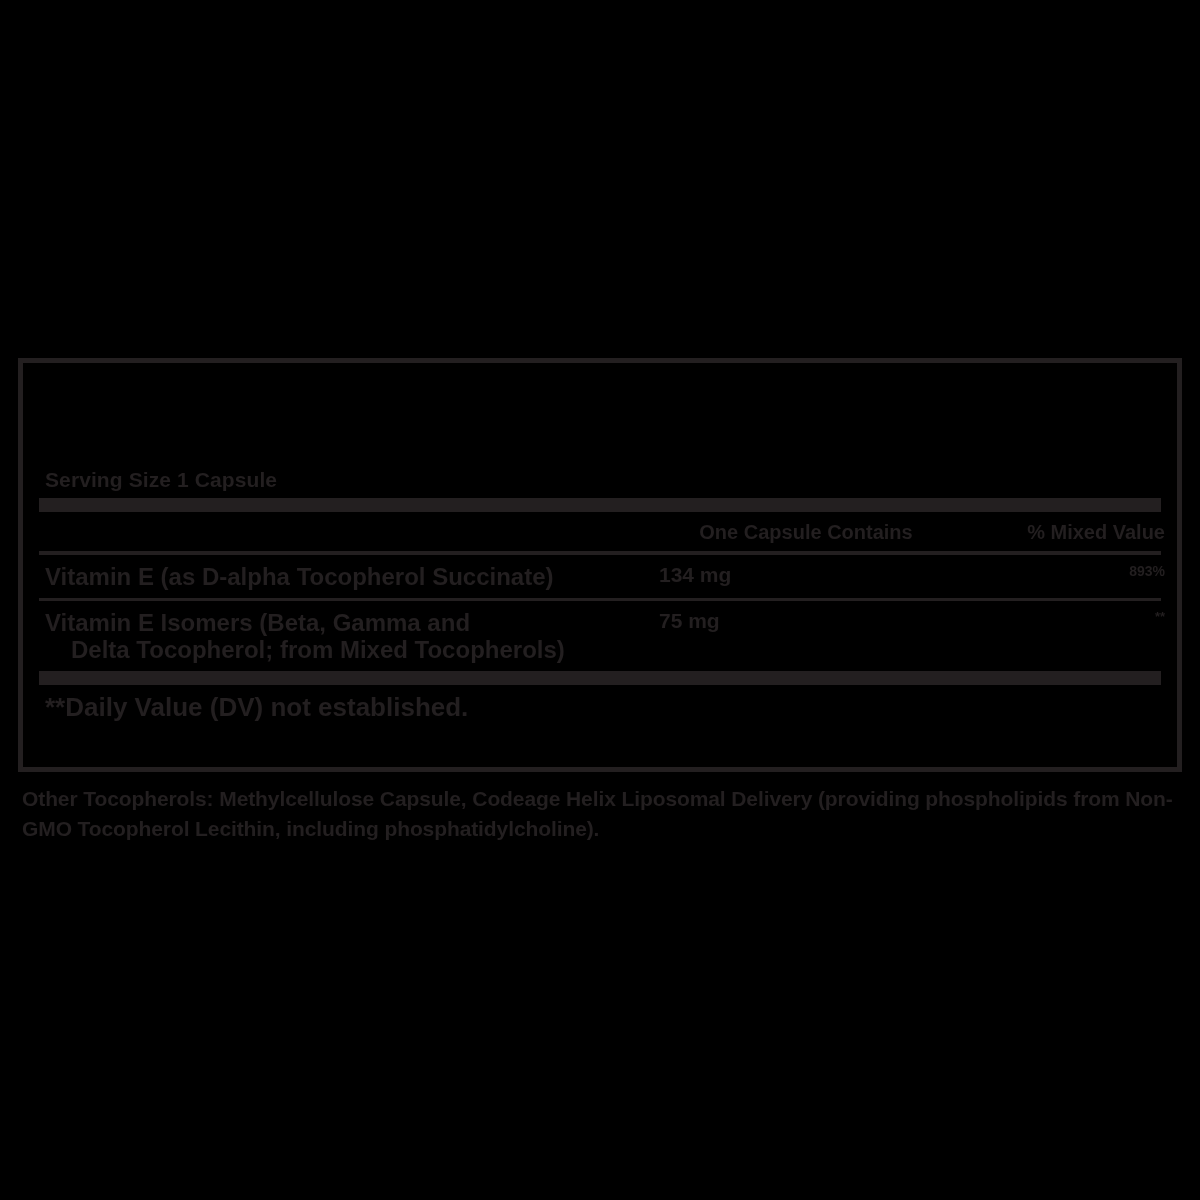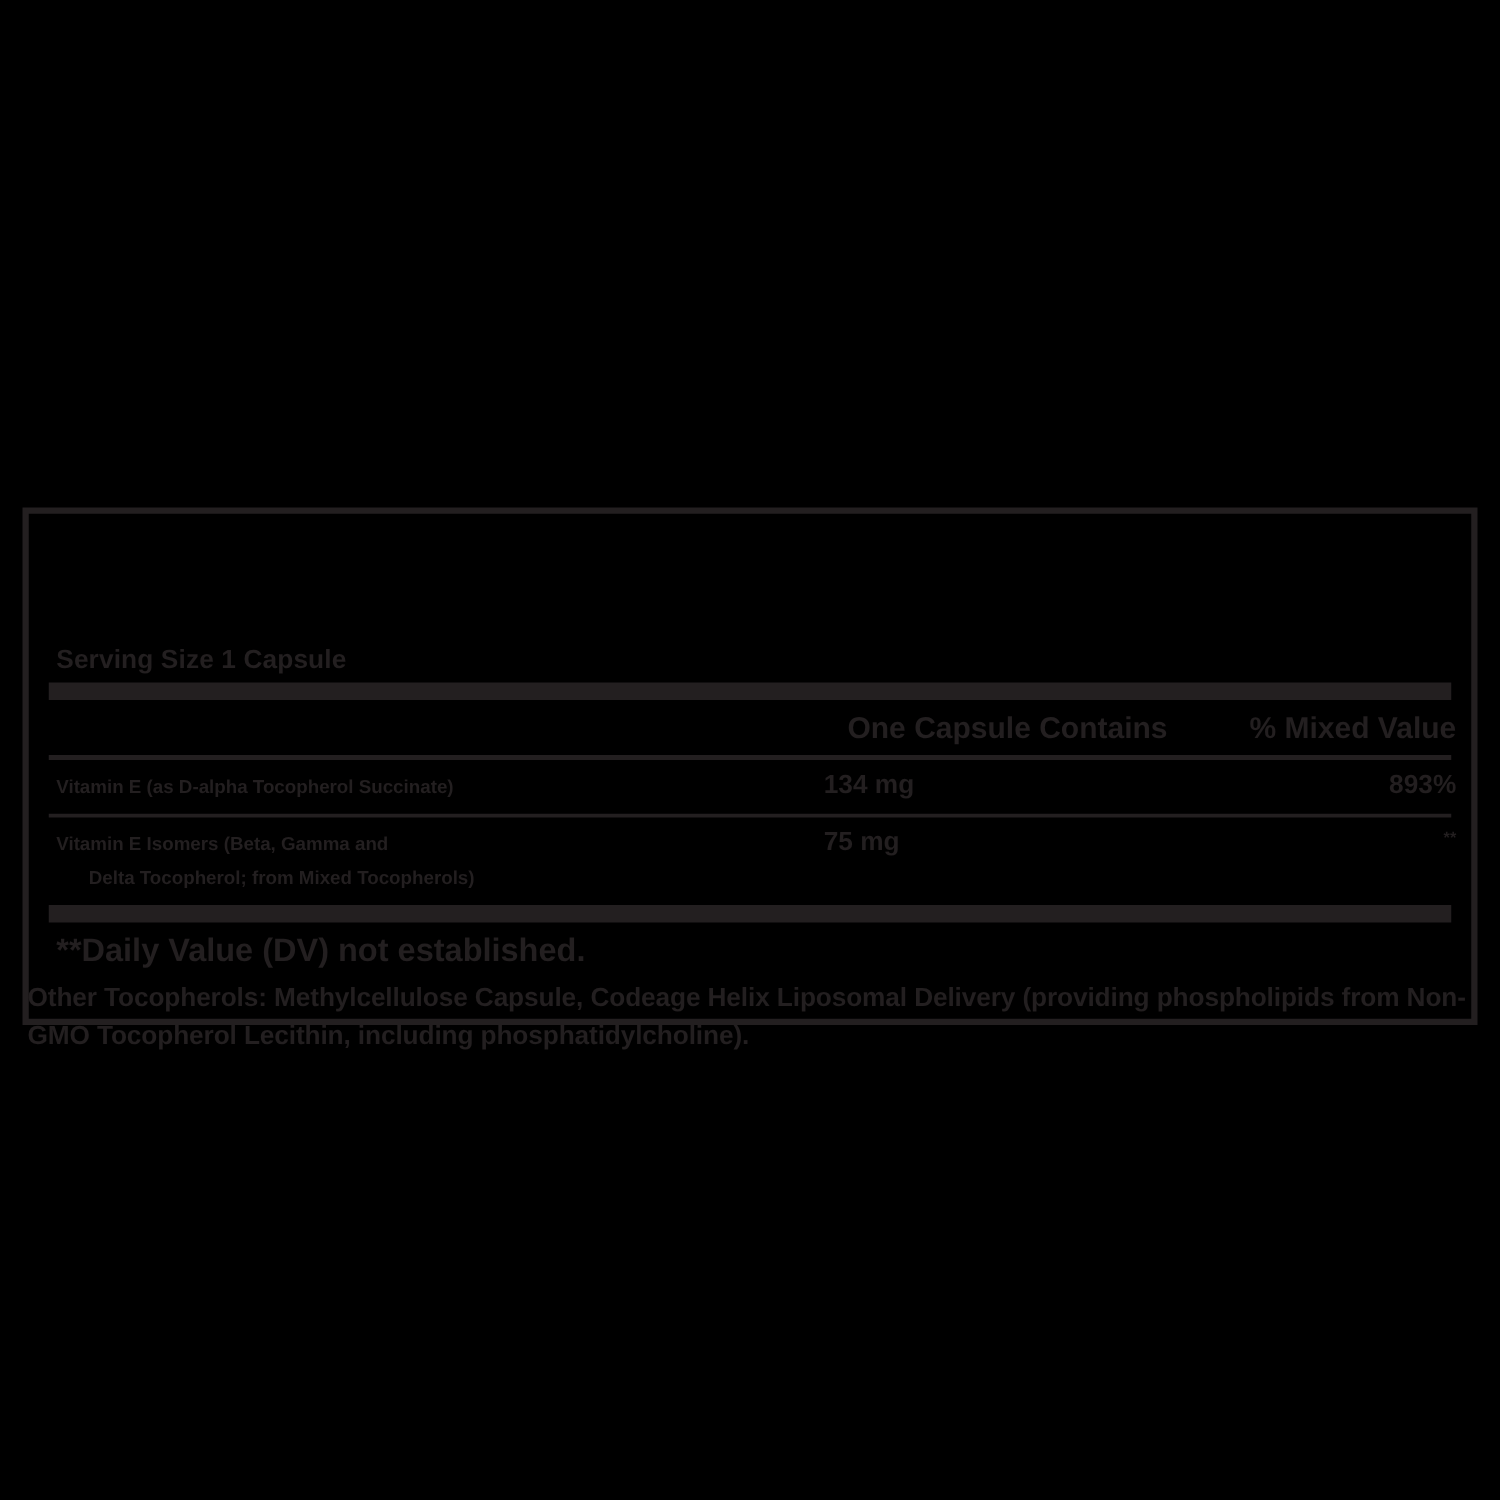--- a/index.html
+++ b/index.html
@@ -29,21 +29,20 @@
   
   .facts-box {
     position: absolute;
     left: 18px;
     top: 358px;
     width: 1164px;
     height: 414px;
     box-sizing: border-box;
     border: 5px solid #231f20;
     background: #000000;
-    margin-top: 48px;
   }
 
   .facts-inner {
     position: absolute;
     left: 0;
     top: 0;
     right: 0;
     bottom: 0;
     padding: 0 16px;
     box-sizing: border-box;
@@ -93,55 +92,55 @@
     text-align: left;
   }
   .col-name   { width: 620px; }
   .col-amount { width: 300px; }
   .col-dv     { width: 212px; }
 
   .header-row-wrap {
     padding: 9px 0 7px 0;
   }
   .col-head {
-    font-size: 24px;
+    font-size: 20px;
     font-weight: bold;
     white-space: nowrap;
   }
   .col-head.amount {
     text-align: center;
     padding-right: 6px;
   }
   .col-head.dv {
     text-align: right;
     padding-right: 6px;
   }
 
   .nutrient-row {
     padding: 8px 0 8px 0;
   }
   .nutrient-name {
-    font-size: 15px;
+    font-size: 24px;
     font-weight: bold;
     line-height: 27px;
     padding-left: 6px;
   }
   .nutrient-name .indent {
     display: block;
     padding-left: 26px;
   }
   .nutrient-amount {
     font-size: 21px;
     font-weight: bold;
     text-align: left;
     padding-right: 10px;
     white-space: nowrap;
   }
   .nutrient-dv {
-    font-size: 21px;
+    font-size: 14px;
     font-weight: bold;
     text-align: right;
     padding-right: 6px;
     white-space: nowrap;
   }
   .nutrient-dv.dagger {
     font-size: 13px;
     vertical-align: top;
     line-height: 16px;
   }

